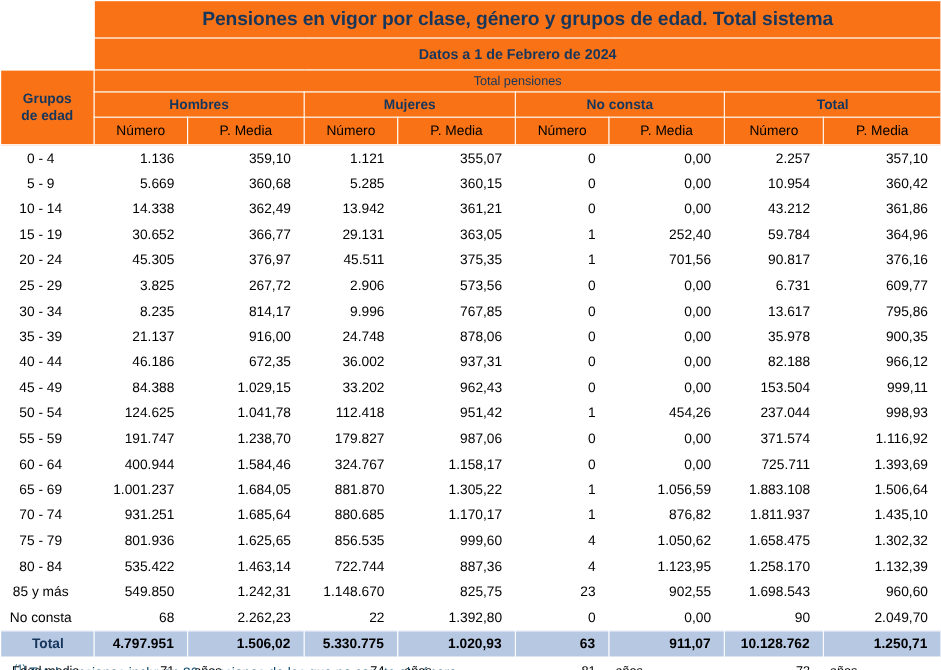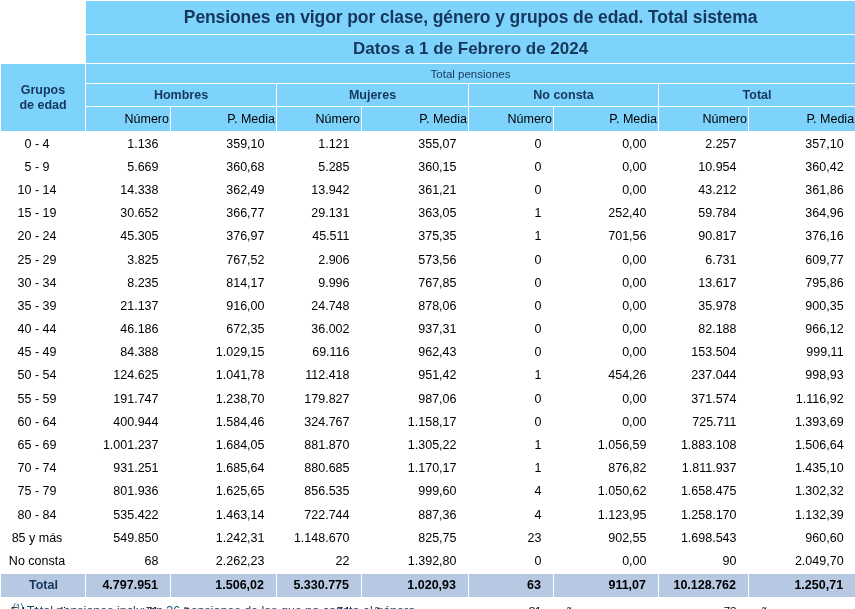--- a/index.html
+++ b/index.html
@@ -35,53 +35,52 @@
   col.c-med     { width: 106px; }
   col.c-num2    { width: 85px; }
   col.c-med2    { width: 107px; }
   col.c-num3    { width: 85px; }
   col.c-med3    { width: 105px; }
   col.c-num4    { width: 90px; }
   col.c-med4    { width: 107px; }
 
   
   .hdr {
-    background: #7dd3fc;
+    background: #f97316;
     text-align: center;
     vertical-align: middle;
     font-weight: bold;
     color: #16365c;
     border: 1.5px solid #ffffff;
   }
   .hdr-title {
     font-size: 17.5px;
     height: 31px;
     letter-spacing: -0.1px;
   }
   .hdr-sub {
-    font-size: 17px;
+    font-size: 13px;
     height: 26px;
     margin-top: 12px;
   }
   .hdr-group-top {
     font-size: 11.5px;
     height: 17px;
     font-weight: normal;
   }
   .hdr-group {
     font-size: 12.5px;
     height: 20px;
     margin-top: 44px;
   }
   .hdr-col {
     font-size: 12.5px;
     height: 22px;
     font-weight: normal;
     color: #000000;
-    text-align: right;
   }
   .hdr-age {
     font-size: 12.5px;
     line-height: 15px;
     padding: 0 16px;
   }
 
   
   td.age-cell {
     text-align: center;
@@ -256,21 +255,21 @@
           <td class="num">45.511</td>
           <td class="num">375,35</td>
           <td class="num">1</td>
           <td class="num">701,56</td>
           <td class="num">90.817</td>
           <td class="num">376,16</td>
         </tr>
         <tr>
           <td class="age-cell">25 - 29</td>
           <td class="num">3.825</td>
-          <td class="num">767,52</td>
+          <td class="num">267,72</td>
           <td class="num">2.906</td>
           <td class="num">573,56</td>
           <td class="num">0</td>
           <td class="num">0,00</td>
           <td class="num">6.731</td>
           <td class="num">609,77</td>
         </tr>
         <tr>
           <td class="age-cell">30 - 34</td>
           <td class="num">8.235</td>
@@ -301,21 +300,21 @@
           <td class="num">937,31</td>
           <td class="num">0</td>
           <td class="num">0,00</td>
           <td class="num">82.188</td>
           <td class="num">966,12</td>
         </tr>
         <tr>
           <td class="age-cell">45 - 49</td>
           <td class="num">84.388</td>
           <td class="num">1.029,15</td>
-          <td class="num">69.116</td>
+          <td class="num">33.202</td>
           <td class="num">962,43</td>
           <td class="num">0</td>
           <td class="num">0,00</td>
           <td class="num">153.504</td>
           <td class="num">999,11</td>
         </tr>
         <tr>
           <td class="age-cell">50 - 54</td>
           <td class="num">124.625</td>
           <td class="num">1.041,78</td>

